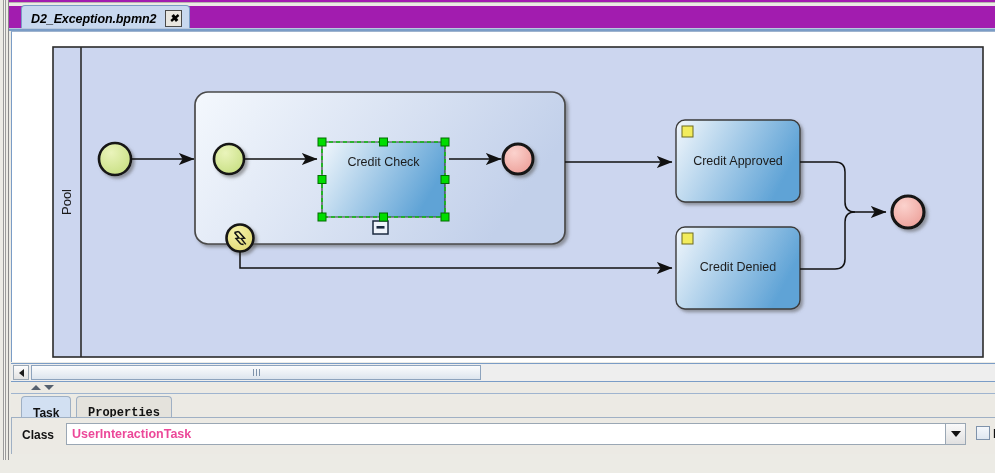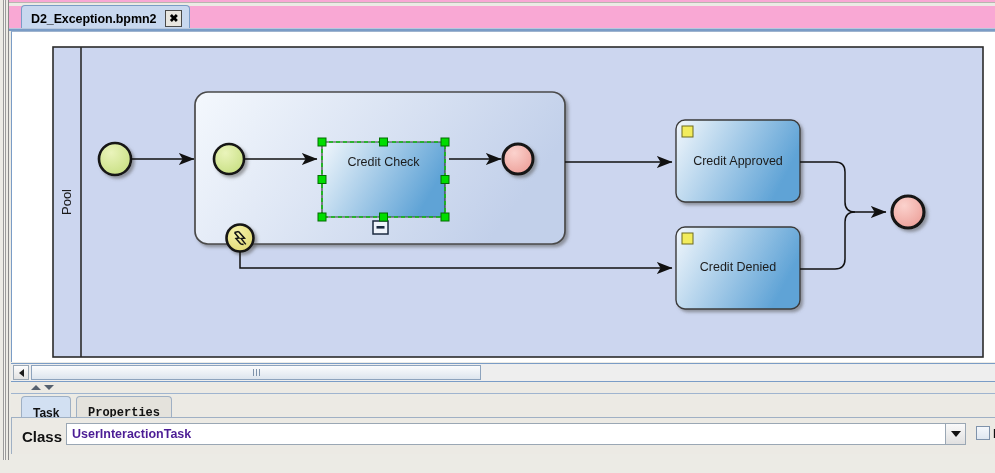--- a/index.html
+++ b/index.html
@@ -29,21 +29,22 @@
     background: #f4f3ef;
     border-left: 1px solid #9a9a9a;
     border-right: 1px solid #9a9a9a;
     box-sizing: border-box;
   }
 
   
   .tabbar {
     position: absolute; left: 9px; top: 0;
     width: 986px; height: 31px;
-    background: #f9a8d4;
+    background: #a21caf;
+    font-style: italic;
   }
   .tabbar-line {
     position: absolute; left: 0; top: 2px;
     width: 986px; height: 3px;
     background: #ecebe5;
     border-top: 1px solid #b8b6af;
   }
   .doc-tab {
     position: absolute; left: 12px; top: 5px;
     height: 26px;
@@ -196,31 +197,31 @@
   
   .classrow {
     position: absolute; left: 11px; top: 418px;
     width: 984px; height: 36px;
     background: #eceae4;
     border-left: 1px solid #9fb0c4;
     box-sizing: border-box;
   }
   .class-label {
     position: absolute; left: 10px; top: 10px;
-    font-size: 15px; color: #111; font-weight: bold;
+    font-size: 12px; color: #111; font-weight: bold;
   }
   .class-input {
     position: absolute; left: 54px; top: 5px;
     width: 880px; height: 22px;
     background: #ffffff;
     border: 1px solid #9aa7b4;
     box-sizing: border-box;
     display: flex; align-items: center;
     padding-left: 5px;
-    font-size: 12.5px; color: #4c1d95; font-weight: bold;
+    font-size: 12.5px; color: #ec4899; font-weight: bold;
     font-family: "Liberation Sans", sans-serif;
   }
   .class-drop {
     position: absolute; left: 934px; top: 5px;
     width: 20px; height: 22px;
     background: linear-gradient(#fafafa, #e0e0e0);
     border: 1px solid #9aa7b4;
     border-left: none;
     box-sizing: border-box;
     display: flex; align-items: center; justify-content: center;

